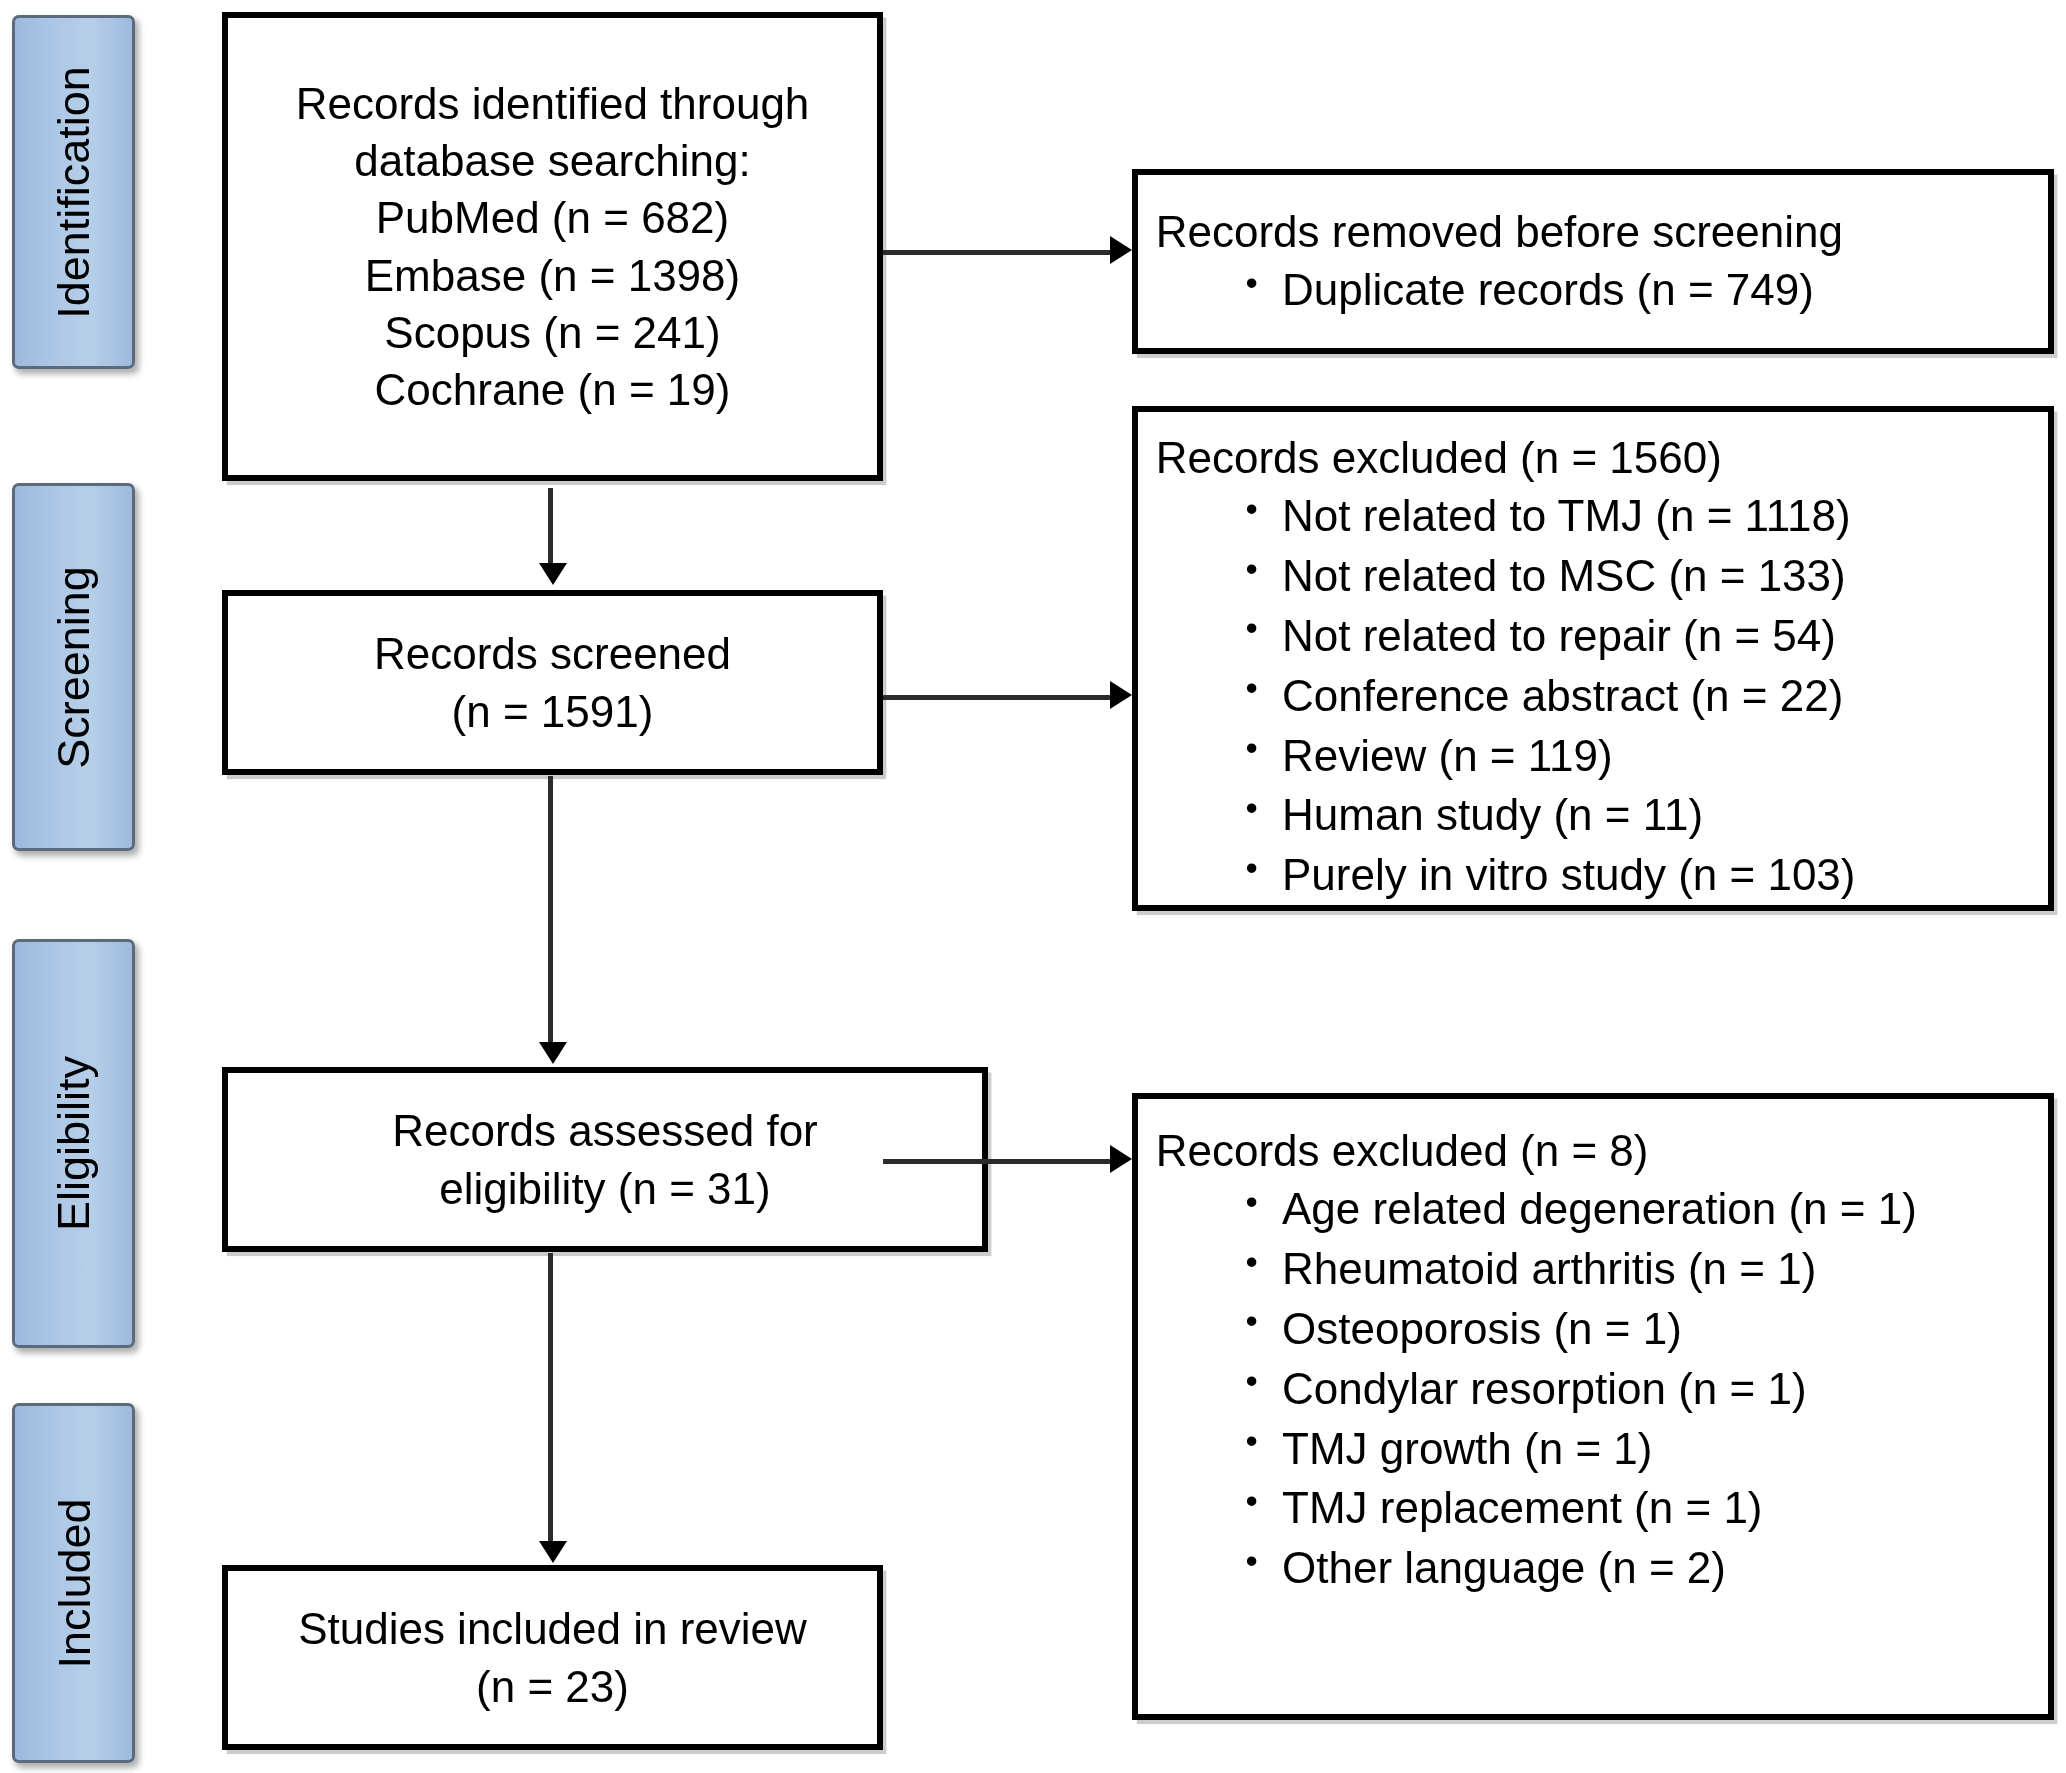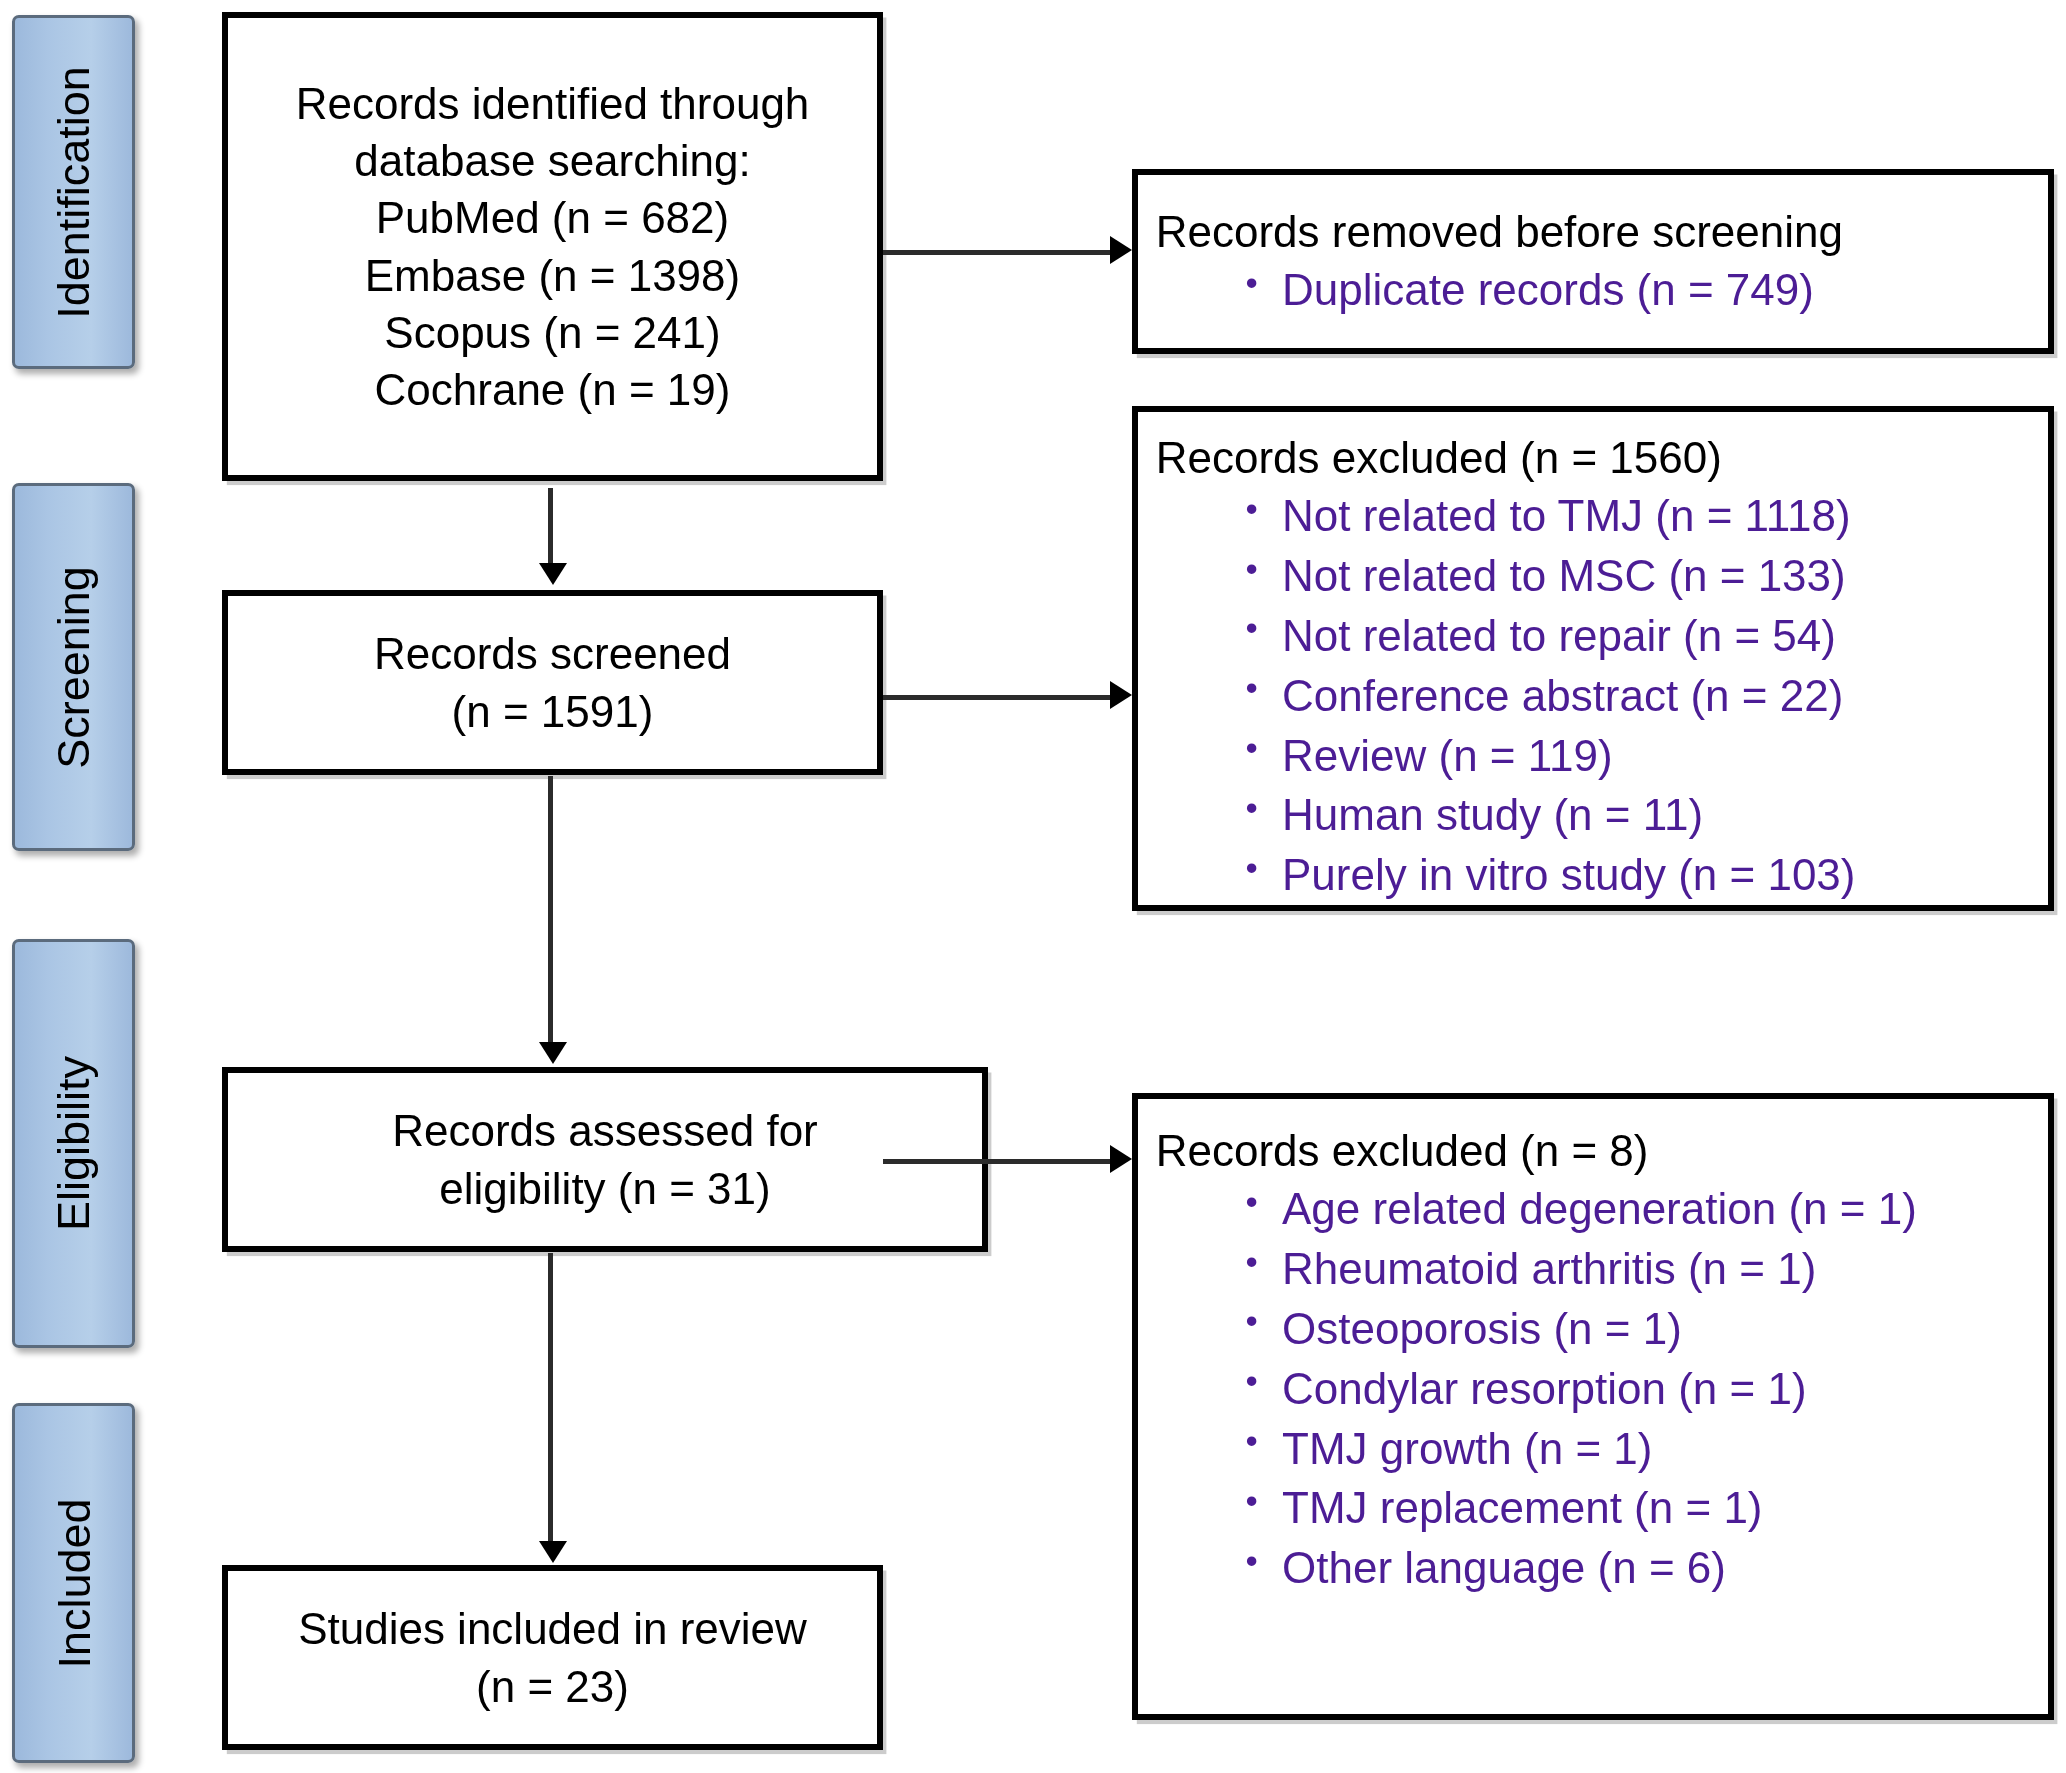--- a/index.html
+++ b/index.html
@@ -68,21 +68,21 @@
   
   .bullet-list {
     list-style: none;
     margin: 0;
     padding: 0;
   }
   .bullet-list li {
     position: relative;
     font-size: 44px;
     line-height: 1.36;
-    color: #4c1d95;
+    color: #000000;
     padding-left: 42px;
     margin-left: 102px;
     white-space: nowrap;
   }
   .bullet-list li::before {
     content: "\2022";
     position: absolute;
     left: 5.5px;
     top: -1.4px;
     font-size: 35px;
@@ -191,21 +191,21 @@
 
   <div class="flow-box box-shadowed" style="left:1132px; top:1093px; width:922px; height:627px; justify-content:flex-start; padding-top:23px;">
     <div class="box-heading">Records excluded (n = 8)</div>
     <ul class="bullet-list">
       <li>Age related degeneration (n = 1)</li>
       <li>Rheumatoid arthritis (n = 1)</li>
       <li>Osteoporosis (n = 1)</li>
       <li>Condylar resorption (n = 1)</li>
       <li>TMJ growth (n = 1)</li>
       <li>TMJ replacement (n = 1)</li>
-      <li>Other language (n = 6)</li>
+      <li>Other language (n = 2)</li>
     </ul>
   </div>
 
   <div class="flow-box box-shadowed" style="left:222px; top:1565px; width:661px; height:185px;">
     <div class="box-inner">
       <div class="box-line">Studies included in review</div>
       <div class="box-line">(n = 23)</div>
     </div>
   </div>
 

